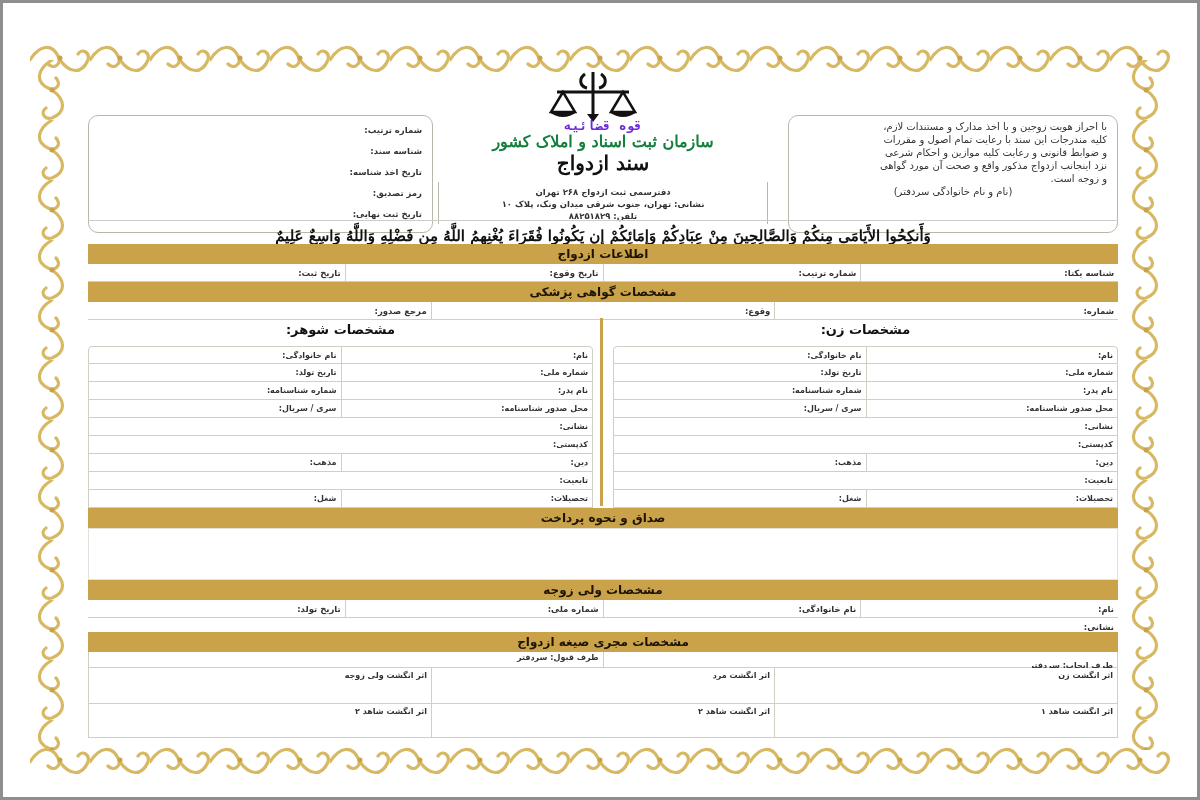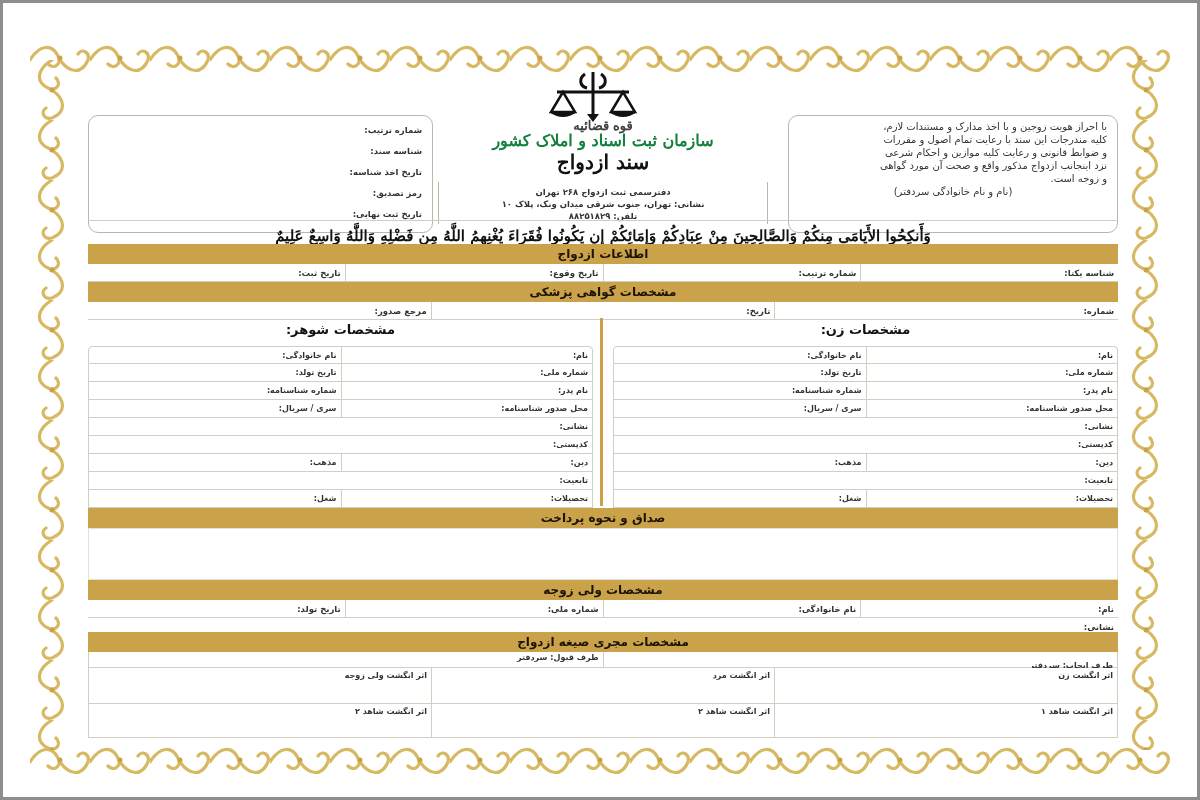--- a/index.html
+++ b/index.html
@@ -20,21 +20,21 @@
   
   .hdr-box { position: absolute; top: 45px; height: 118px; border: 1px solid #b8b8a8; border-radius: 10px; background: #fff; padding: 4px 10px; }
   .hdr-right { right: 0px; width: 330px; }
   .hdr-left { left: 0px; width: 345px; }
   .hdr-right p { font-size: 10px; line-height: 13px; text-align: right; font-weight: normal; color: #333; }
   .hdr-right .sig { text-align: center; margin-top: 6px; }
   .hdr-left .row { font-size: 8.5px; font-weight: bold; color: #333; height: 21px; line-height: 21px; text-align: right; }
 
   .emblem { position: absolute; left: 445px; top: 0px; width: 120px; height: 56px; }
   .center-title { position: absolute; left: 350px; top: 48px; width: 330px; text-align: center; }
-  .t1 { font-family: Liberation Sans, sans-serif; font-size: 13px; font-weight: bold; color: #404040; }
+  .t1 { font-family: Liberation Mono, monospace; font-size: 13px; font-weight: bold; color: #6d28d9; }
   .t2 { font-family: "DejaVu Serif", serif; font-size: 16px; font-weight: bold; color: #15803d; margin-top: -2px; }
   .t3 { font-family: "DejaVu Serif", serif; font-size: 20px; font-weight: bold; color: #111; }
   .office { position: absolute; left: 350px; top: 102px; width: 330px; text-align: center; font-size: 8.5px; line-height: 12px; color: #333; font-weight: bold; border-right: 1px solid #b8b8a8; border-left: 1px solid #b8b8a8; padding-top: 4px; height: 42px; }
 
   .verse { position: absolute; top: 150px; right: 0; width: 1030px; height: 30px; line-height: 30px; text-align: center; font-family: "DejaVu Serif", serif; font-size: 15px; font-weight: bold; color: #111; border-top: 1px solid #ccc; }
 
   .band { position: absolute; right: 0; width: 1030px; background: #c9a24a; color: #1d1407; text-align: center; font-weight: bold; font-size: 12px; height: 20px; line-height: 20px; }
   .row4 { position: absolute; right: 0; width: 1030px; height: 18px; display: flex; background: #fff; border-bottom: 1px solid #cfcfc4; }
   .row4 .c { flex: 1; font-size: 8.5px; font-weight: bold; padding-right: 4px; line-height: 18px; border-left: 1px solid #cfcfc4; color: #333; }
   .row4 .c:last-child { border-left: none; }
@@ -133,21 +133,21 @@
   <div class="row4" style="top:194px">
     <div class="c">شناسه یکتا:</div>
     <div class="c">شماره ترتیب:</div>
     <div class="c">تاریخ وقوع:</div>
     <div class="c">تاریخ ثبت:</div>
   </div>
 
   <div class="band" style="top:212px">مشخصات گواهی پزشکی</div>
   <div class="row4" style="top:232px">
     <div class="c">شماره:</div>
-    <div class="c">تاریخ:</div>
+    <div class="c">وقوع:</div>
     <div class="c">مرجع صدور:</div>
   </div>
 
   <div class="col-title" style="right:0; width:505px; top:252px">مشخصات زن:</div>
   <div class="col-title" style="left:0; width:505px; top:252px">مشخصات شوهر:</div>
   <div class="vdiv"></div>
 
   <div class="person" style="right:0">
     <div class="r">
         <div class="c half">نام:</div>

